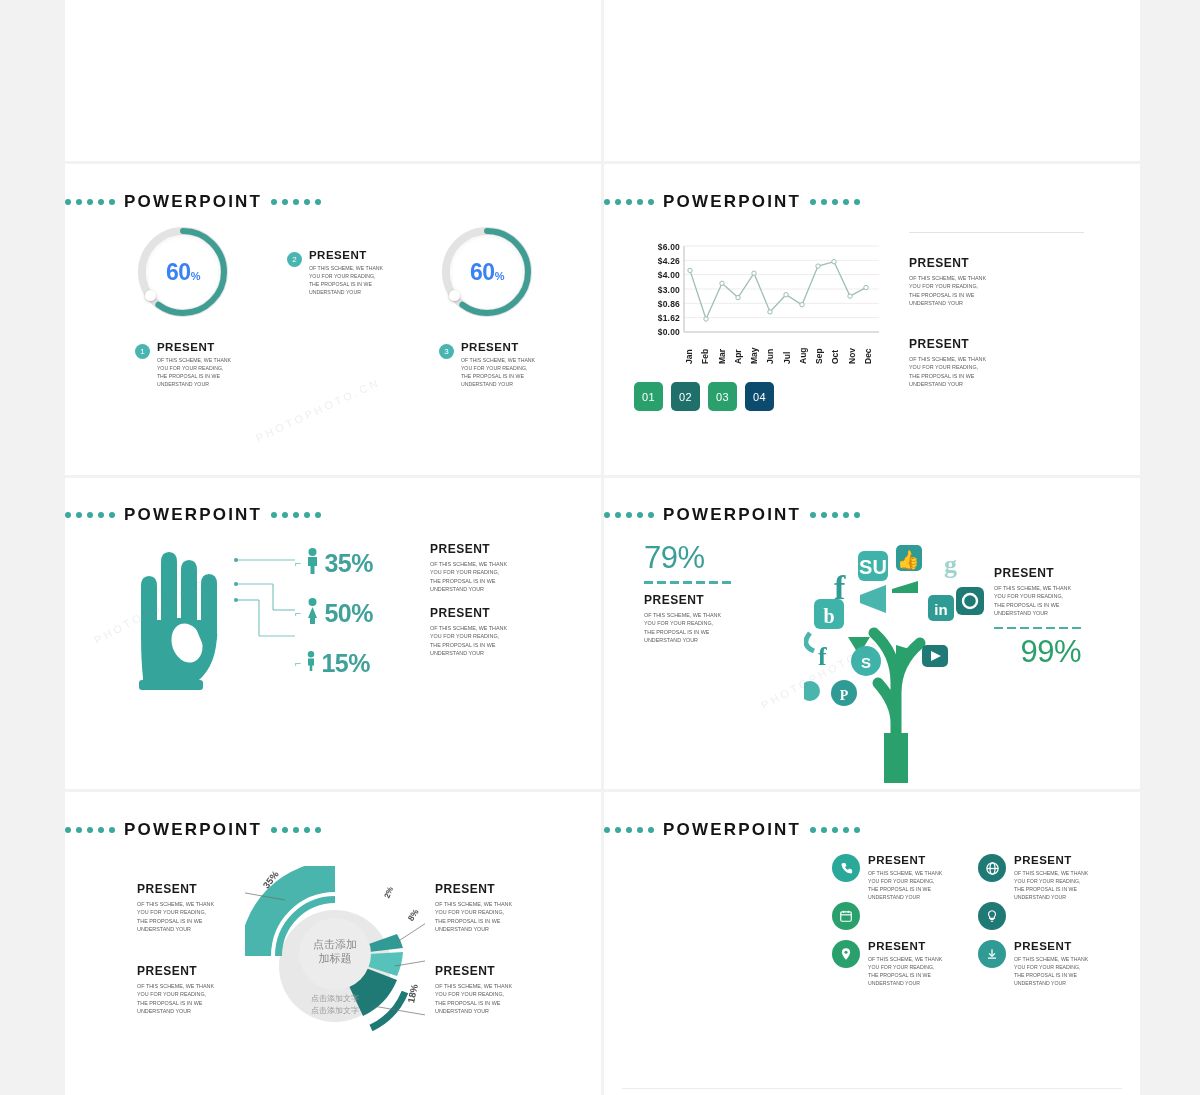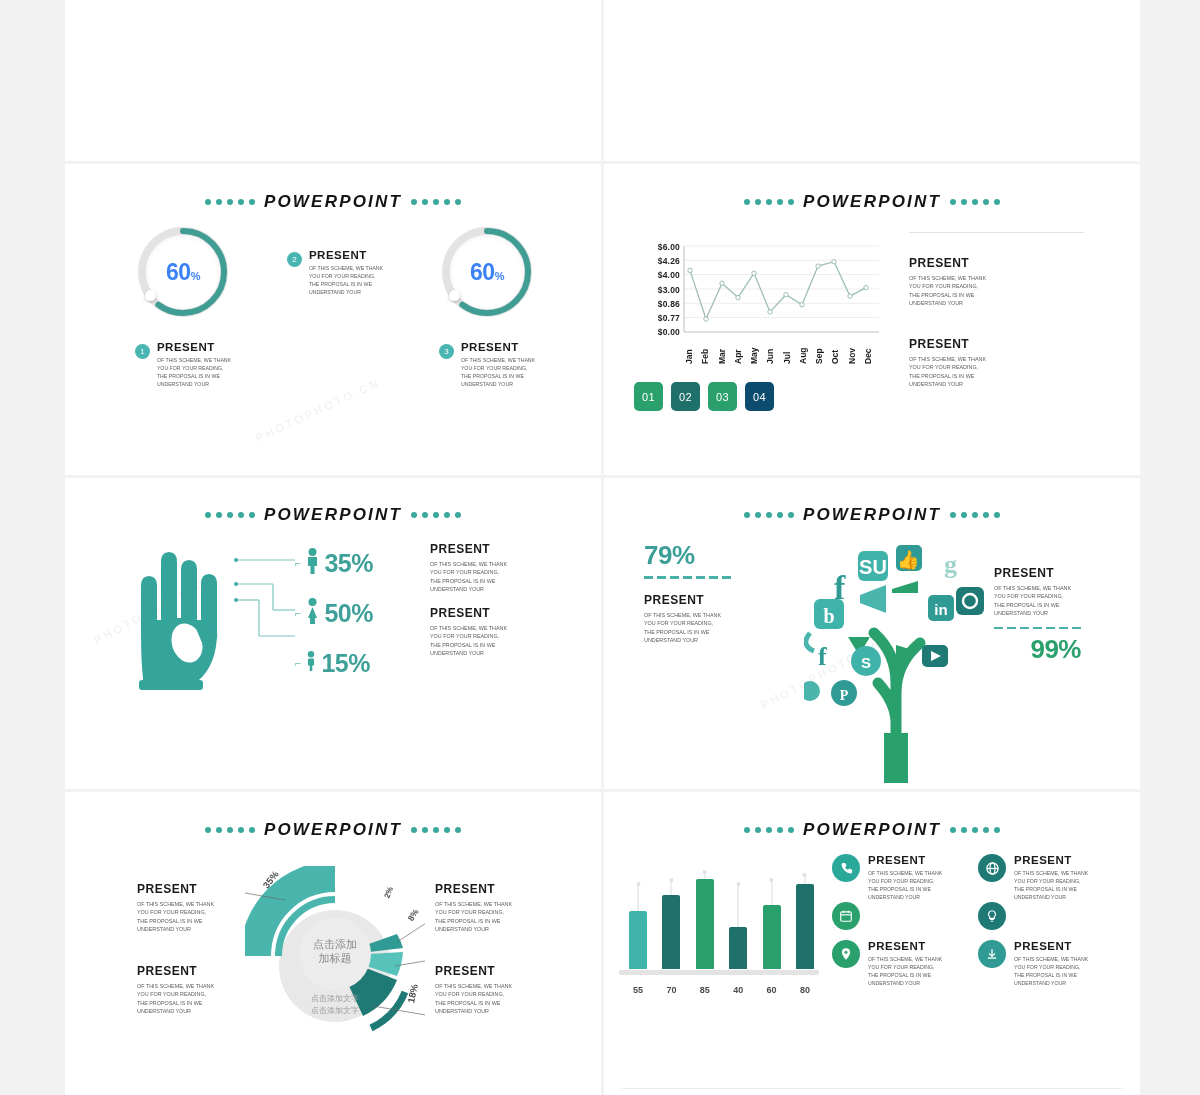--- a/index.html
+++ b/index.html
@@ -28,23 +28,22 @@
     color: #1b1b1b;
   }
   .present-body {
     color: #5d5d5d; line-height: 1.55;
     text-transform: uppercase;
   }
   .present-body div { white-space: nowrap; }
   
   .pp-header {
     position: absolute; left: 0; right: 0;
-    display: flex; align-items: center; justify-content: center;
+    display: flex; align-items: center; justify-content: flex-start;
     gap: 9px;
-    font-style: italic;
   }
   .pp-header .word {
     font-size: 17px; font-weight: bold; letter-spacing: 2.2px;
     color: #141414;
   }
   .dots { display: flex; gap: 5px; align-items: center; }
   .dots i { width: 6px; height: 6px; border-radius: 50%; background: #3aa89b; display: block; }
   
   .s3 .ringcol { position: absolute; top: 62px; width: 160px; text-align: center; }
   .ring { width: 92px; height: 92px; margin: 0 auto; position: relative; border-radius: 50%; }
@@ -84,21 +83,21 @@
   
   .s5 .handwrap { position: absolute; left: 60px; top: 62px; }
   .s5 .stats { position: absolute; left: 230px; top: 60px; }
   .statrow { display: flex; align-items: center; gap: 5px; height: 50px; }
   .statrow .gi { color: #3aa89b; }
   .statrow .sv { font-size: 25px; font-weight: bold; color: #3fa199; letter-spacing: -.5px; }
   .s5 .txtcol { position: absolute; left: 365px; }
   .s5 .present-title { font-size: 12px; }
   .s5 .present-body { font-size: 5.4px; margin-top: 4px; }
   
-  .s6 .bigpct { font-size: 26px; font-weight: bold; color: #3b9f98; letter-spacing: -.5px; }
+  .s6 .bigpct { font-size: 31px; font-weight: normal; color: #3b9f98; letter-spacing: -.5px; }
   .dashline { display: flex; gap: 4px; margin: 5px 0; }
   .dashline i { width: 9px; height: 2.5px; background: #49b0a8; display: block; }
   .s6 .present-title { font-size: 12px; }
   .s6 .present-body { font-size: 5.4px; margin-top: 4px; }
   
   .s7 .txt { position: absolute; }
   .s7 .present-title { font-size: 12px; }
   .s7 .present-body { font-size: 5.4px; margin-top: 4px; }
   .radial-lab { position: absolute; font-size: 9.5px; font-weight: bold; color: #4d4d4d; }
   
@@ -259,21 +258,21 @@
           </span>
     </div>
 
     <div class="chart">
       <div class="ylabels">
         <div>$6.00</div>
         <div>$4.26</div>
         <div>$4.00</div>
         <div>$3.00</div>
         <div>$0.86</div>
-        <div>$0.77</div>
+        <div>$1.62</div>
         <div>$0.00</div>
       </div>
       <div class="plot">
         <svg width="195" height="86" viewBox="0 0 195 86" preserveAspectRatio="none" style="overflow:visible">
           <line x1="0" y1="0" x2="195" y2="0" stroke="#ededed"></line>
           <line x1="0" y1="14.3" x2="195" y2="14.3" stroke="#ededed"></line>
           <line x1="0" y1="28.6" x2="195" y2="28.6" stroke="#ededed"></line>
           <line x1="0" y1="43" x2="195" y2="43" stroke="#ededed"></line>
           <line x1="0" y1="57.3" x2="195" y2="57.3" stroke="#ededed"></line>
           <line x1="0" y1="71.6" x2="195" y2="71.6" stroke="#ededed"></line>
@@ -639,51 +638,20 @@
       <span class="word">POWERPOINT</span>
       <span class="dots">
             <i></i>
             <i></i>
             <i></i>
             <i></i>
             <i></i>
           </span>
     </div>
 
-    <div class="bars">
-      <div class="barrow">
-        <div class="bar" style="height:58px;background:#3fb3aa">
-              <i style="height:26px"></i>
-            </div>
-        <div class="bar" style="height:74px;background:#1f6f6b">
-              <i style="height:14px"></i>
-            </div>
-        <div class="bar" style="height:90px;background:#2aa06c">
-              <i style="height:6px"></i>
-            </div>
-        <div class="bar" style="height:42px;background:#1f6f6b">
-              <i style="height:42px"></i>
-            </div>
-        <div class="bar" style="height:64px;background:#2aa06c">
-              <i style="height:24px"></i>
-            </div>
-        <div class="bar" style="height:85px;background:#1f6f6b">
-              <i style="height:8px"></i>
-            </div>
-      </div>
-      <div class="baseline"></div>
-      <div class="barlabels">
-        <div>55</div>
-            <div>70</div>
-        <div>85</div>
-            <div>40</div>
-        <div>60</div>
-            <div>80</div>
-      </div>
-    </div>
 
     <div class="iconitem" style="left:228px;top:62px;">
       <div class="circ-ico" style="background:#2aa99a">
         <svg width="15" height="15" viewBox="0 0 24 24" fill="#fff">
               <path d="M6 3h4l2 5-2.5 1.5a11 11 0 005 5L16 12l5 2v4c0 1-1 2-2 2A17 17 0 014 6c0-1 1-3 2-3z"></path>
             </svg>
       </div>
       <div>
         <div class="present-title">PRESENT</div>
         <div class="present-body">

